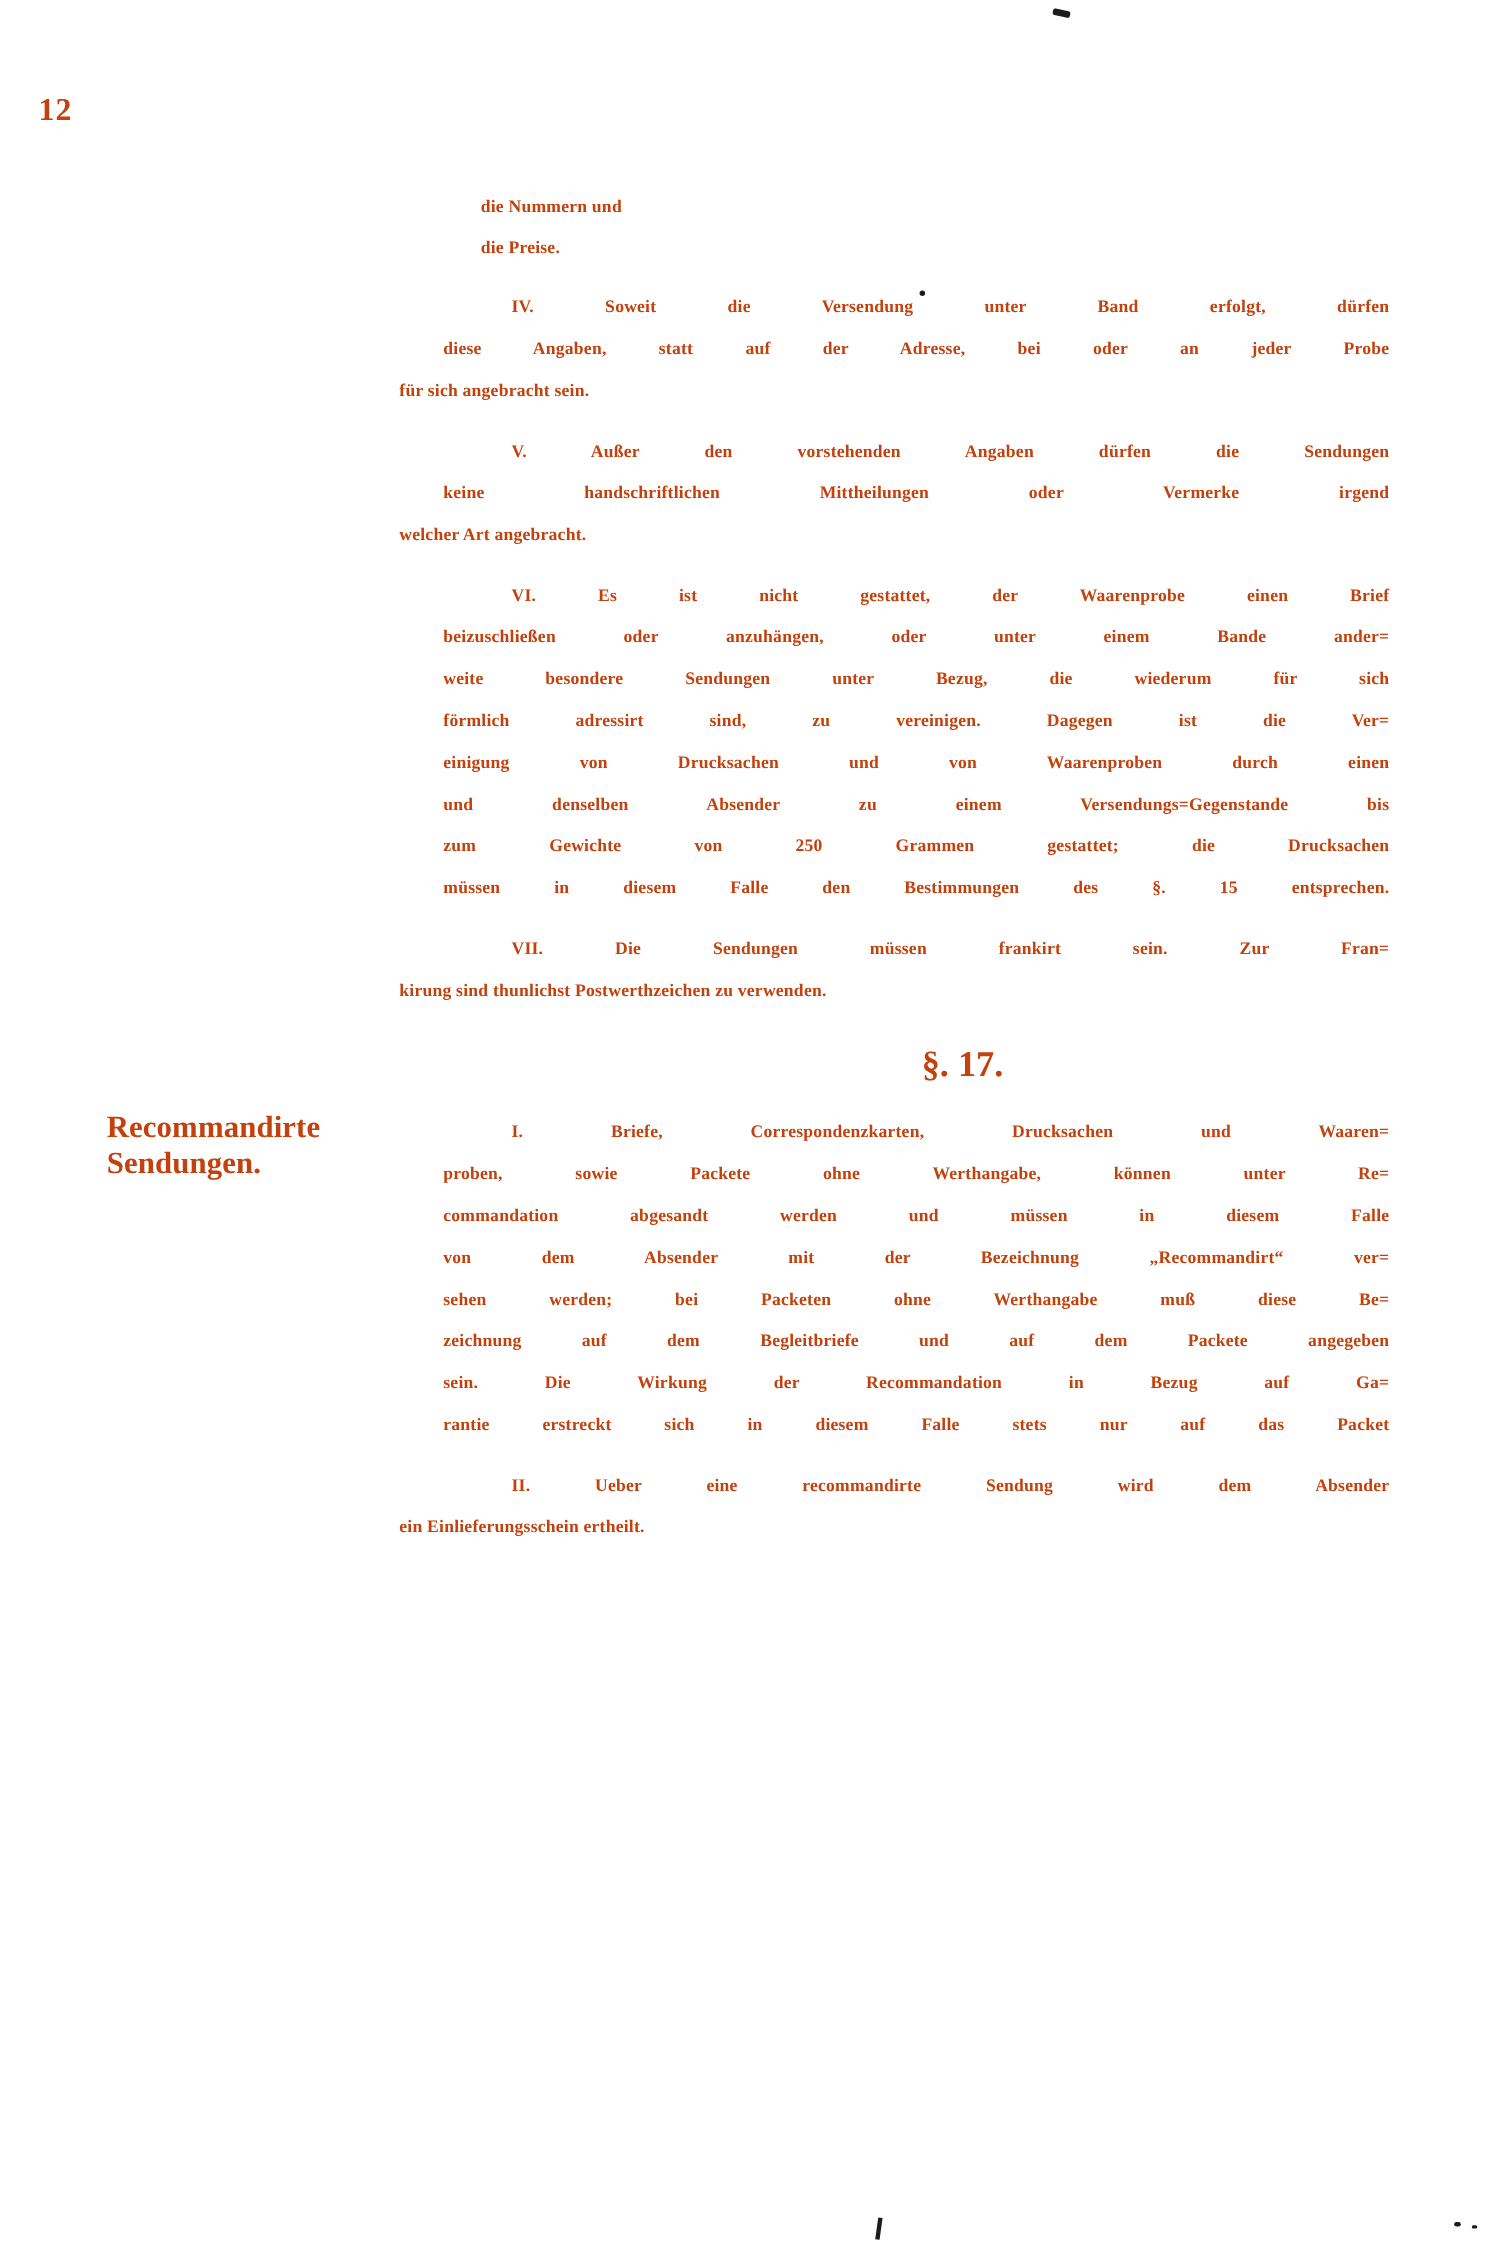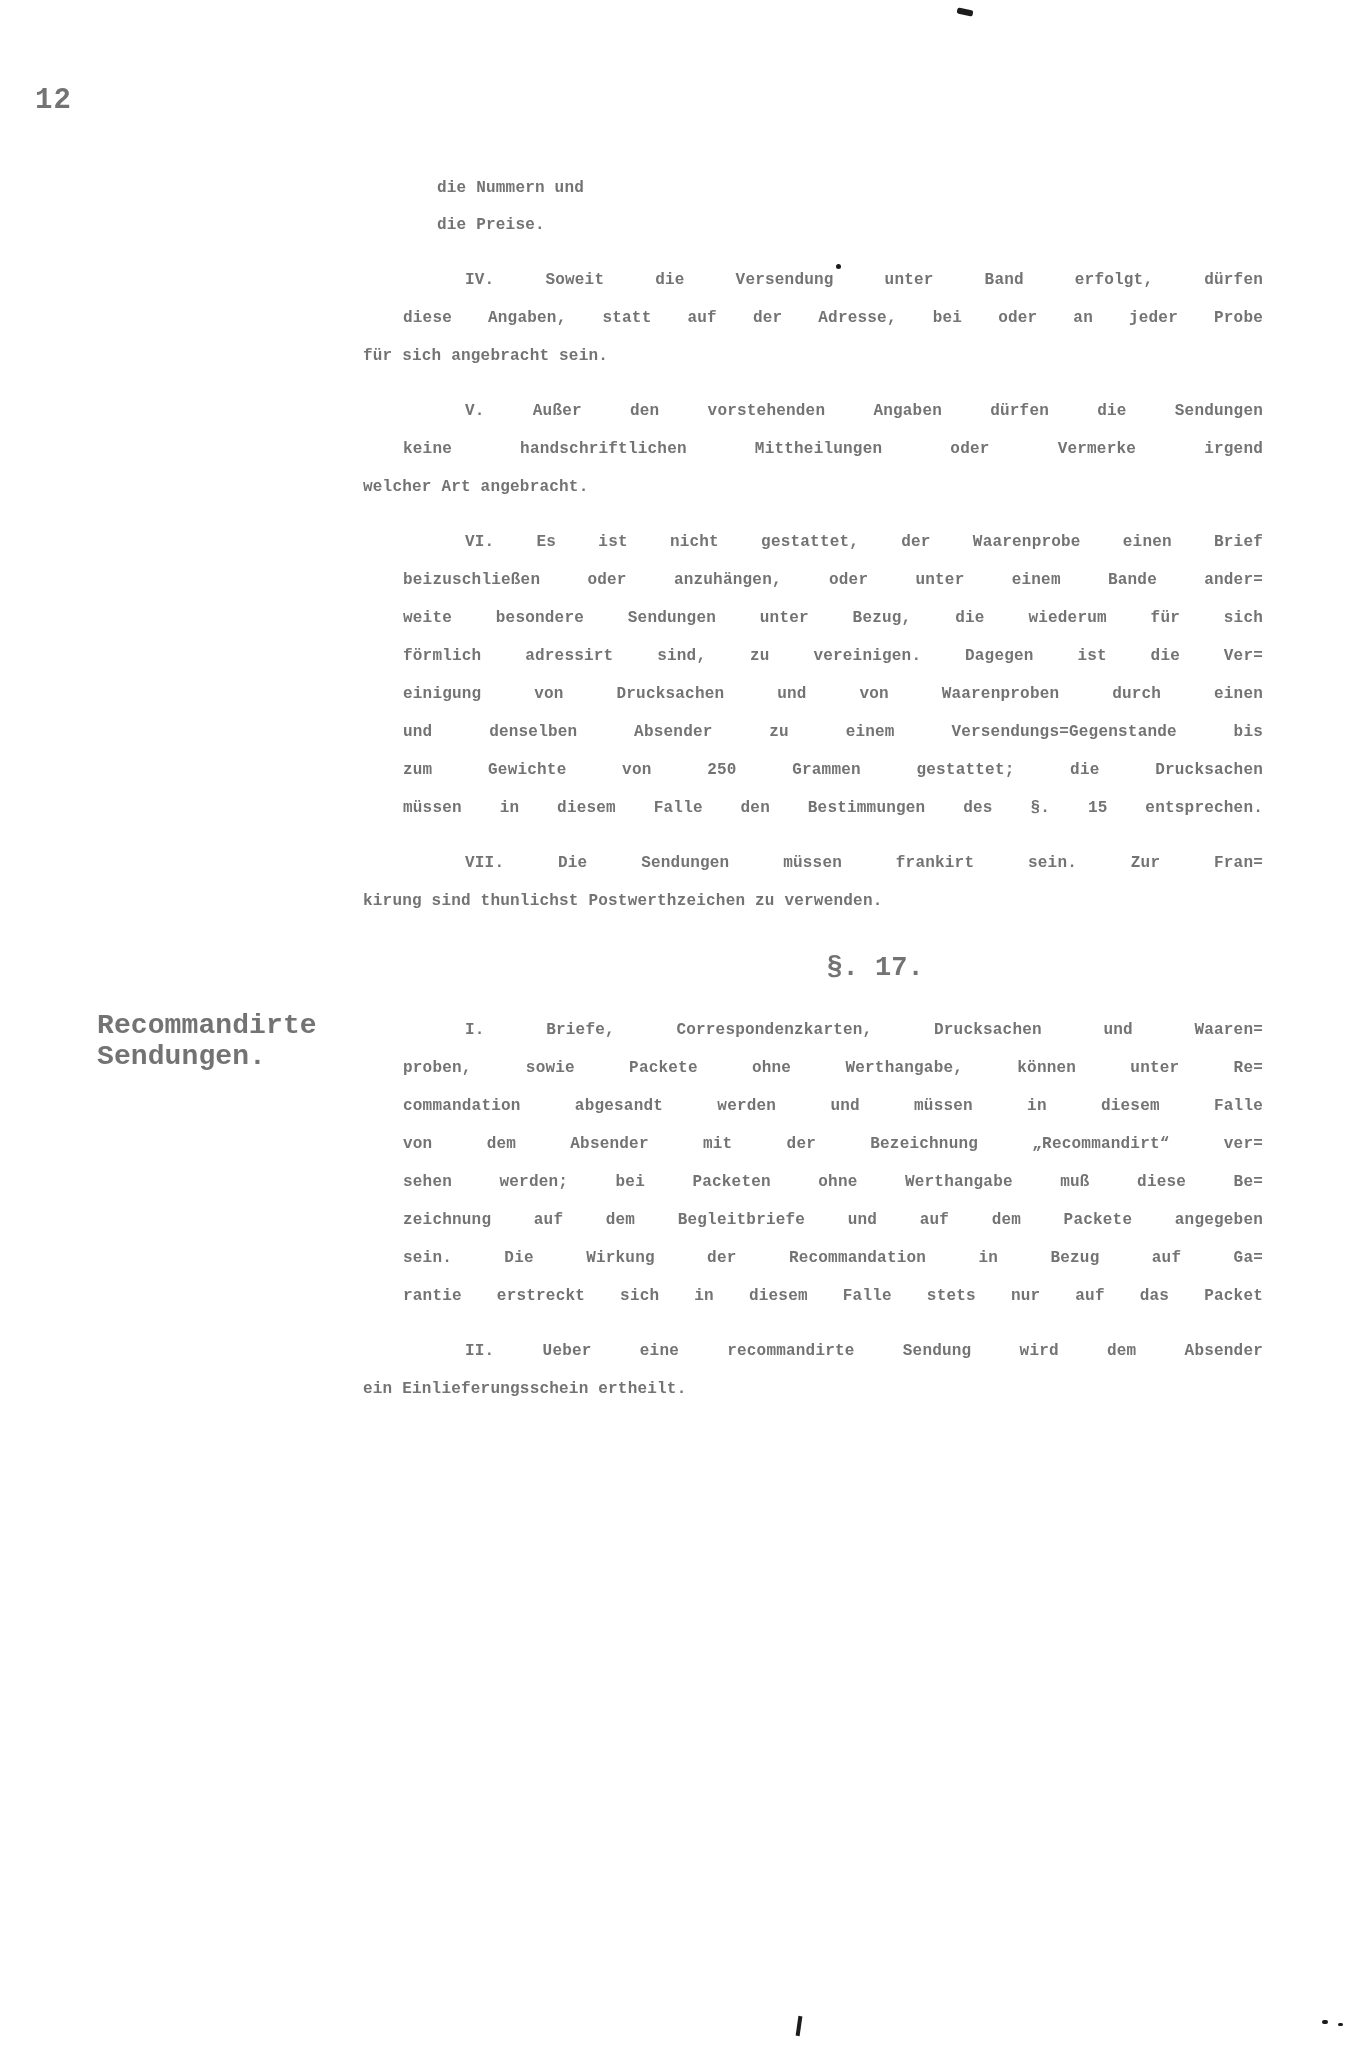--- a/index.html
+++ b/index.html
@@ -5,22 +5,22 @@
   html, body {
     margin: 0;
     padding: 0;
     background: #ffffff;
   }
   .page {
     position: relative;
     width: 1360px;
     height: 2048px;
     background: #ffffff;
-    color: #737373;
-    font-family: Liberation Mono, monospace;
+    color: #c2410c;
+    font-family: Liberation Serif, serif;
     overflow: hidden;
   }
   .page-number {
     position: absolute;
     left: 35px;
     top: 84px;
     font-size: 29px;
     font-weight: bold;
     letter-spacing: 1px;
   }
@@ -39,21 +39,21 @@
   }
   .j { text-align: justify; text-align-last: justify; margin-left: 40px; }
   .l { text-align: left; }
   .ind { padding-left: 62px; }
   .hang .ln { padding-left: 74px; line-height: 37px; }
   .para { margin-top: 17px; }
   .para-first { margin-top: 24px; }
   .heading {
     margin-top: 29px;
     line-height: 38px;
-    font-size: 27px;
+    font-size: 33px;
     font-weight: bold;
     text-align: center;
     position: relative;
     left: 62px;
   }
   .margin-note {
     position: absolute;
     left: 97px;
     top: 1010px;
     width: 285px;

